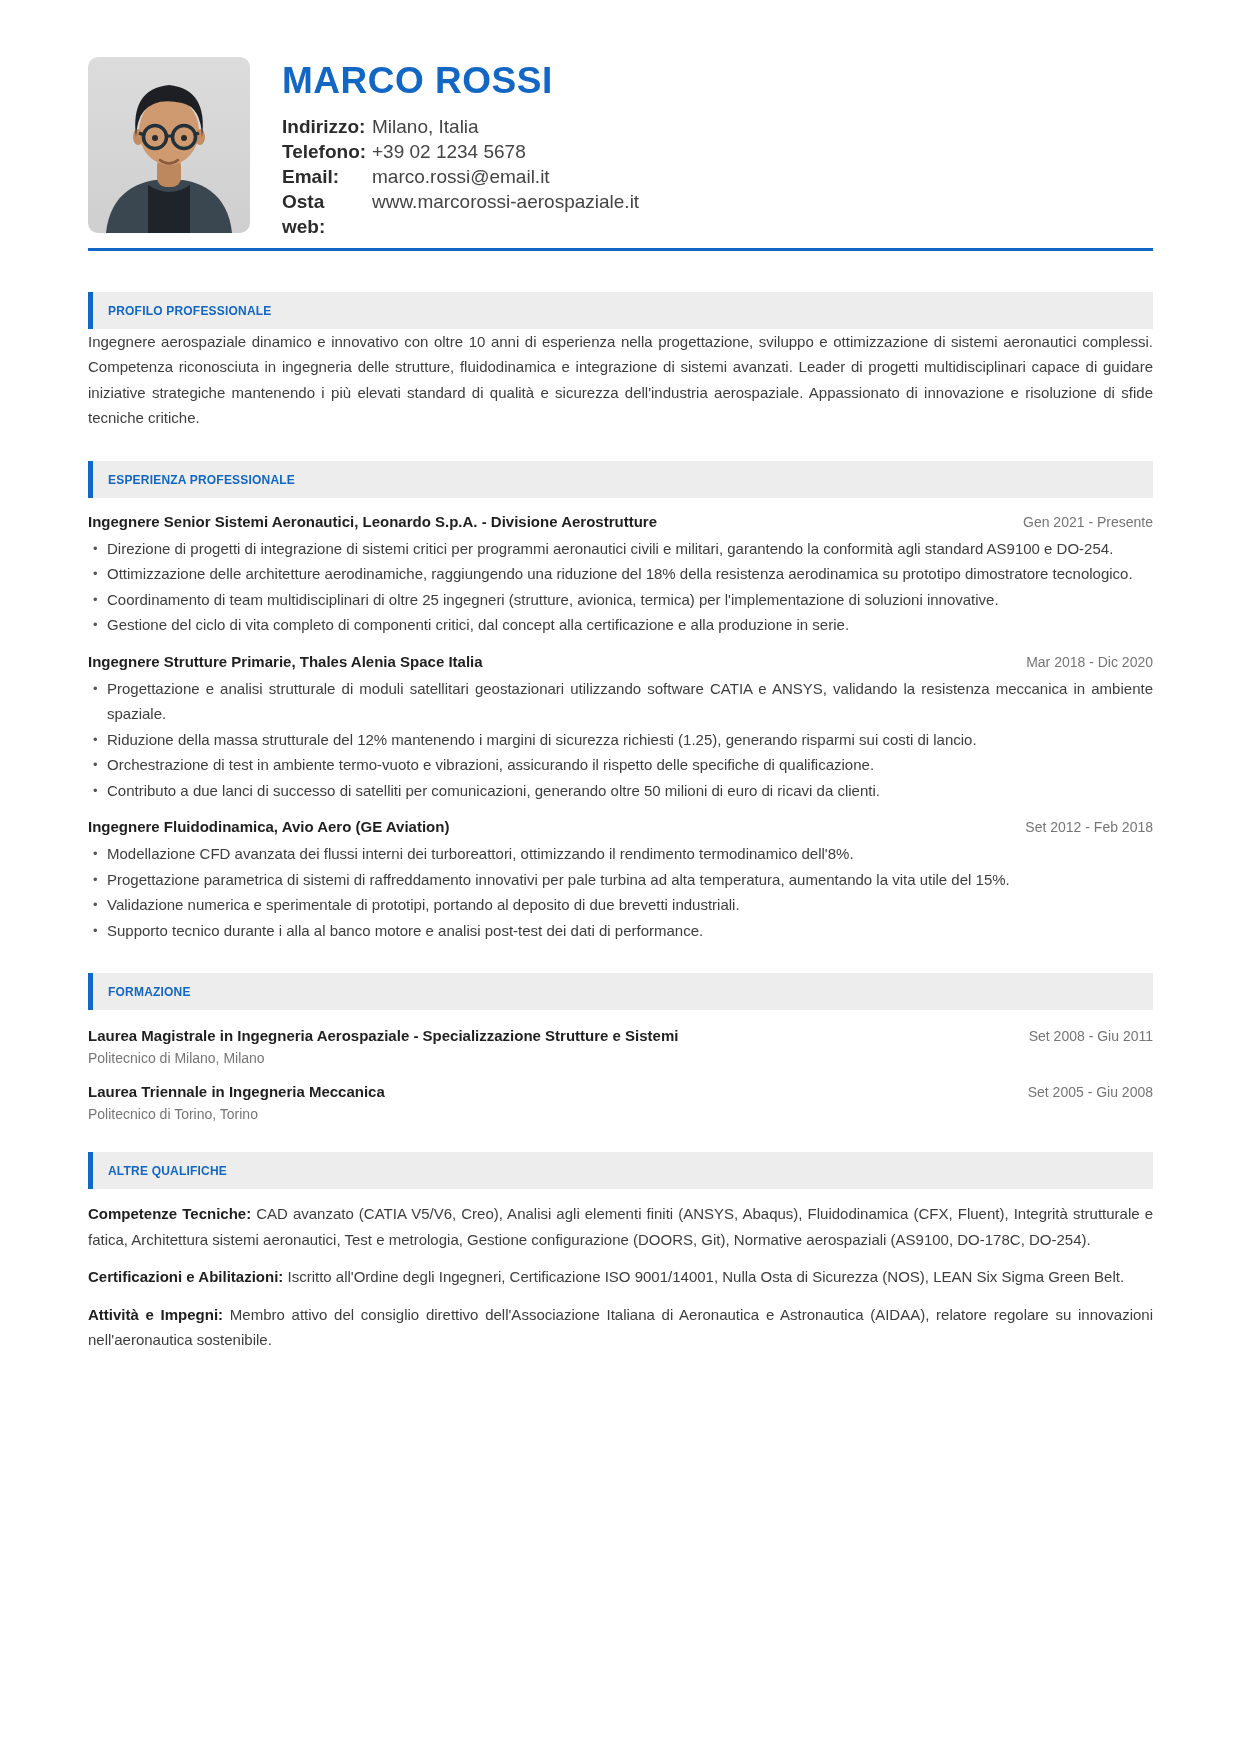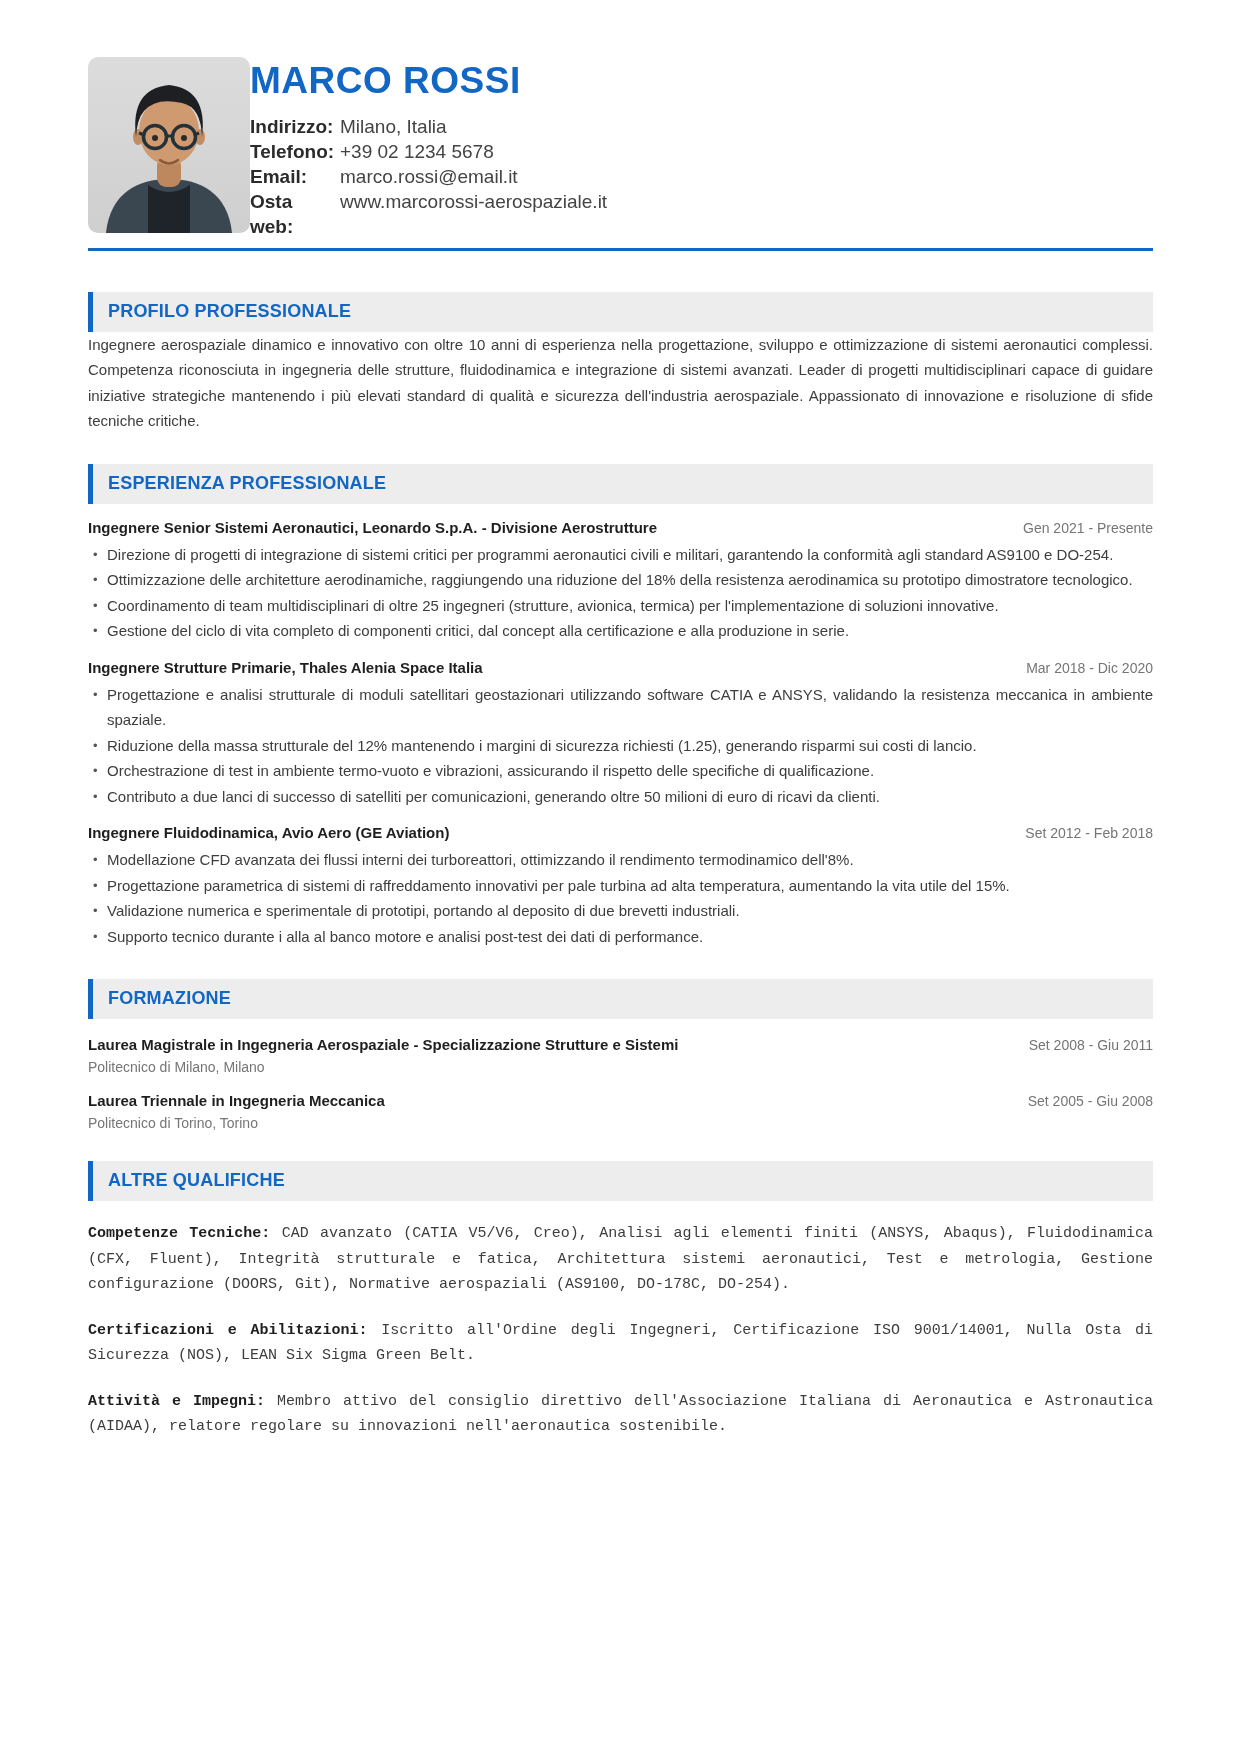--- a/index.html
+++ b/index.html
@@ -1,48 +1,48 @@
 <!DOCTYPE html>
 <html><head>
 <meta charset="utf-8">
 <style>
   * { box-sizing: border-box; margin: 0; padding: 0; }
   :root { --accent: #1266C4; --bar-bg: #EDEDED; --body: #3D3D3D; --muted: #757575; --dark: #1F1F1F; }
   html, body { background: #ffffff; }
   body { font-family: "Liberation Sans", sans-serif; }
   .page { width: 1241px; height: 1755px; background: #fff; padding: 57px 88px 0 88px; overflow: hidden; }
 
-  .top { display: flex; }
+  .top { display: flex; gap: 32px; }
   .photo { width: 162px; height: 176px; border-radius: 10px; overflow: hidden; flex: 0 0 auto; }
   .photo svg { display: block; }
   .id-block { padding-top: 3px; }
   h1.name { color: var(--accent); font-size: 37px; font-weight: bold; letter-spacing: 0.5px; margin-bottom: 11px; line-height: 1.15; }
   .contact-row { display: flex; font-size: 19px; line-height: 25px; }
   .clabel { font-weight: bold; width: 90px; color: #2B2B2B; }
   .cvalue { color: #444444; }
 
   .rule { height: 3px; background: var(--accent); margin-top: 9px; }
 
   .sec-bar { margin-top: 30px; background: var(--bar-bg); border-left: 5px solid var(--accent); padding: 9px 15px 10px 15px; }
   #sec-profile .sec-bar { margin-top: 41px; }
-  .sec-bar span { color: var(--accent); font-size: 18px; font-weight: bold; letter-spacing: 0.2px; }
+  .sec-bar span { color: var(--accent); font-size: 12px; font-weight: bold; letter-spacing: 0.2px; }
 
   .body-text { font-size: 15px; line-height: 25.5px; color: var(--body); text-align: justify; }
 
   .entry-head { display: flex; justify-content: space-between; align-items: baseline; margin-top: 15px; }
   .entry-title { font-weight: bold; font-size: 15px; color: var(--dark); }
   .entry-dates { font-size: 14px; color: var(--muted); white-space: nowrap; padding-left: 24px; }
   ul.bullets { list-style: none; margin-top: 6px; }
   ul.bullets li { position: relative; padding-left: 19px; font-size: 15px; line-height: 25.5px; color: var(--body); text-align: justify; }
   ul.bullets li::before { content: "\2022"; position: absolute; left: 5px; top: 0; color: #555; line-height: 25.5px; font-size: 13px; }
 
   .degree { margin-top: 17px; }
   .degree-school { font-size: 14px; color: var(--muted); margin-top: 6px; }
 
-  p.qual { margin-top: 20px; font-family: Liberation Mono, monospace; }
+  p.qual { margin-top: 12px; }
   p.qual strong { color: var(--dark); }
 </style>
 </head>
 <body>
 
 <div class="page">
 
   <header class="top">
     <div class="photo">
       <svg width="162" height="176" viewBox="0 0 162 176" xmlns="http://www.w3.org/2000/svg">

